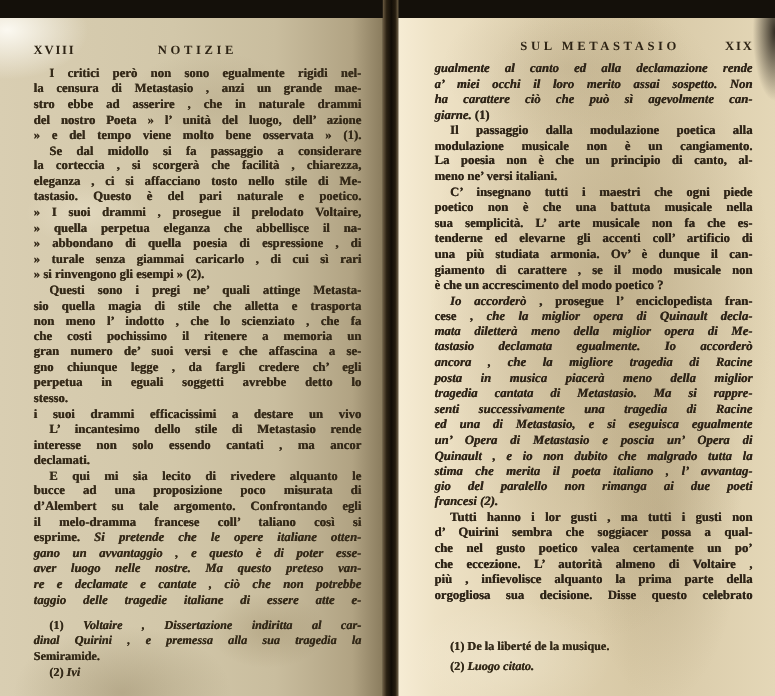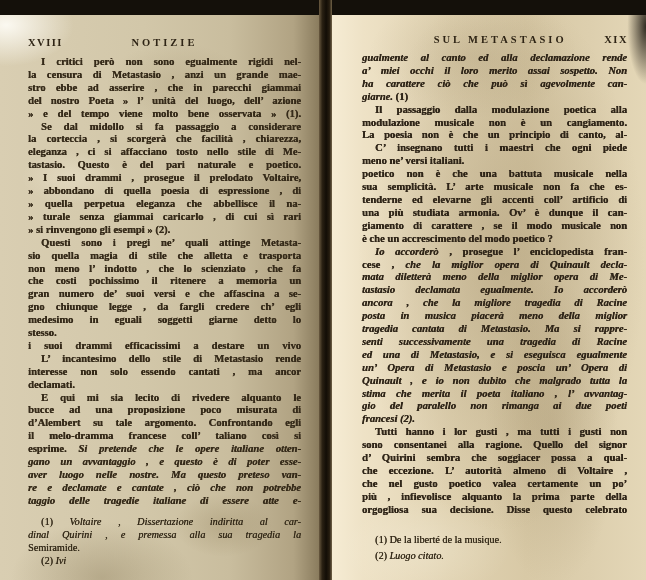--- a/index.html
+++ b/index.html
@@ -44,21 +44,21 @@
   .pagenum{letter-spacing:1.5px;}
   .running-title{letter-spacing:3px;}
   .hdr-spacer{width:34px;}
   .body-text{
     position:absolute;color:var(--ink,#2e2415);font-weight:700;
     text-shadow:0.3px 0 0 currentColor;
   }
   .page-left .body-text{top:41px;left:28px;width:273px;font-size:10.6px;line-height:12.9px;color:#362b1a;}
   .page-right .body-text{top:37px;left:30px;width:265px;font-size:10.6px;line-height:12.9px;color:#302619;}
   .footnotes{
-    position:absolute;color:#342a19;font-weight:400;text-shadow:0.25px 0 0 currentColor;
+    position:absolute;color:#342a19;font-weight:700;text-shadow:0.25px 0 0 currentColor;
   }
   .page-left .footnotes{top:500px;left:28px;width:273px;font-size:10.2px;line-height:13px;}
   .page-right .footnotes{top:517px;left:30px;width:266px;font-size:10.2px;line-height:15.5px;}
   .line{white-space:normal;text-align:left;}
   .line.j{text-align:justify;text-align-last:justify;}
   .line.ind{text-indent:13px;}
   .it{font-style:italic;}
 </style>
 </head>
 <body>
@@ -67,39 +67,39 @@
 
   <div class="page page-left">
     <div class="page-header">
       <span class="pagenum">XVIII</span>
       <span class="running-title">NOTIZIE</span>
       <span class="hdr-spacer"></span>
     </div>
     <div class="body-text">
         <div class="line j ind"><span>I critici però non sono egualmente rigidi nel-</span></div>
         <div class="line j"><span>la censura di Metastasio , anzi un grande mae-</span></div>
-        <div class="line j"><span>stro ebbe ad asserire , che in parecchi giammai</span></div>
+        <div class="line j"><span>stro ebbe ad asserire , che in naturale drammi</span></div>
         <div class="line j"><span>del nostro Poeta » l’ unità del luogo, dell’ azione</span></div>
         <div class="line j"><span>» e del tempo viene molto bene osservata » (1).</span></div>
         <div class="line j ind"><span>Se dal midollo si fa passaggio a considerare</span></div>
         <div class="line j"><span>la corteccia , si scorgerà che facilità , chiarezza,</span></div>
         <div class="line j"><span>eleganza , ci si affacciano tosto nello stile di Me-</span></div>
         <div class="line j"><span>tastasio. Questo è del pari naturale e poetico.</span></div>
         <div class="line j"><span>» I suoi drammi , prosegue il prelodato Voltaire,</span></div>
+        <div class="line j"><span>» quella perpetua eleganza che abbellisce il na-</span></div>
         <div class="line j"><span>» abbondano di quella poesia di espressione , di</span></div>
-        <div class="line j"><span>» quella perpetua eleganza che abbellisce il na-</span></div>
         <div class="line j"><span>» turale senza giammai caricarlo , di cui sì rari</span></div>
         <div class="line"><span>» si rinvengono gli esempi » (2).</span></div>
         <div class="line j ind"><span>Questi sono i pregi ne’ quali attinge Metasta-</span></div>
         <div class="line j"><span>sio quella magia di stile che alletta e trasporta</span></div>
         <div class="line j"><span>non meno l’ indotto , che lo scienziato , che fa</span></div>
         <div class="line j"><span>che costi pochissimo il ritenere a memoria un</span></div>
         <div class="line j"><span>gran numero de’ suoi versi e che affascina a se-</span></div>
         <div class="line j"><span>gno chiunque legge , da fargli credere ch’ egli</span></div>
-        <div class="line j"><span>medesimo in eguali soggetti giarne detto lo</span></div>
+        <div class="line j"><span>perpetua in eguali soggetti avrebbe detto lo</span></div>
         <div class="line"><span>stesso.</span></div>
         <div class="line j"><span>i suoi drammi efficacissimi a destare un vivo</span></div>
         <div class="line j ind"><span>L’ incantesimo dello stile di Metastasio rende</span></div>
         <div class="line j"><span>interesse non solo essendo cantati , ma ancor</span></div>
         <div class="line"><span>declamati.</span></div>
         <div class="line j ind"><span>E qui mi sia lecito di rivedere alquanto le</span></div>
         <div class="line j"><span>bucce ad una proposizione poco misurata di</span></div>
         <div class="line j"><span>d’Alembert su tale argomento. Confrontando egli</span></div>
         <div class="line j"><span>il melo-dramma francese coll’ taliano così si</span></div>
         <div class="line j"><span>esprime. </span><span class="it">Si pretende che le opere italiane otten-</span></div>
@@ -125,22 +125,22 @@
       <span class="pagenum">XIX</span>
     </div>
     <div class="body-text">
         <div class="line j"><span class="it">gualmente al canto ed alla declamazione rende</span></div>
         <div class="line j"><span class="it">a’ miei occhi il loro merito assai sospetto. Non</span></div>
         <div class="line j"><span class="it">ha carattere ciò che può sì agevolmente can-</span></div>
         <div class="line"><span class="it">giarne. </span><span>(1)</span></div>
         <div class="line j ind"><span>Il passaggio dalla modulazione poetica alla</span></div>
         <div class="line j"><span>modulazione musicale non è un cangiamento.</span></div>
         <div class="line j"><span>La poesia non è che un principio di canto, al-</span></div>
+        <div class="line"><span>meno ne’ versi italiani.</span></div>
         <div class="line j ind"><span>C’ insegnano tutti i maestri che ogni piede</span></div>
-        <div class="line"><span>meno ne’ versi italiani.</span></div>
         <div class="line j"><span>poetico non è che una battuta musicale nella</span></div>
         <div class="line j"><span>sua semplicità. L’ arte musicale non fa che es-</span></div>
         <div class="line j"><span>tenderne ed elevarne gli accenti coll’ artificio di</span></div>
         <div class="line j"><span>una più studiata armonia. Ov’ è dunque il can-</span></div>
         <div class="line j"><span>giamento di carattere , se il modo musicale non</span></div>
         <div class="line"><span>è che un accrescimento del modo poetico ?</span></div>
         <div class="line j ind"><span class="it">Io accorderò</span><span> , prosegue l’ enciclopedista fran-</span></div>
         <div class="line j"><span>cese , </span><span class="it">che la miglior opera di Quinault decla-</span></div>
         <div class="line j"><span class="it">mata diletterà meno della miglior opera di Me-</span></div>
         <div class="line j"><span class="it">tastasio declamata egualmente. Io accorderò</span></div>
@@ -148,24 +148,23 @@
         <div class="line j"><span class="it">posta in musica piacerà meno della miglior</span></div>
         <div class="line j"><span class="it">tragedia cantata di Metastasio. Ma si rappre-</span></div>
         <div class="line j"><span class="it">senti successivamente una tragedia di Racine</span></div>
         <div class="line j"><span class="it">ed una di Metastasio, e si eseguisca egualmente</span></div>
         <div class="line j"><span class="it">un’ Opera di Metastasio e poscia un’ Opera di</span></div>
         <div class="line j"><span class="it">Quinault , e io non dubito che malgrado tutta la</span></div>
         <div class="line j"><span class="it">stima che merita il poeta italiano , l’ avvantag-</span></div>
         <div class="line j"><span class="it">gio del paralello non rimanga ai due poeti</span></div>
         <div class="line"><span class="it">francesi (2).</span></div>
         <div class="line j ind"><span>Tutti hanno i lor gusti , ma tutti i gusti non</span></div>
-        <div class="line j"><span>sono consentanei alla ragione. Quello del signor</span></div>
         <div class="line j"><span>d’ Quirini sembra che soggiacer possa a qual-</span></div>
+        <div class="line j"><span>che nel gusto poetico valea certamente un po’</span></div>
         <div class="line j"><span>che eccezione. L’ autorità almeno di Voltaire ,</span></div>
-        <div class="line j"><span>che nel gusto poetico valea certamente un po’</span></div>
         <div class="line j"><span>più , infievolisce alquanto la prima parte della</span></div>
         <div class="line j"><span>orgogliosa sua decisione. Disse questo celebrato</span></div>
       </div>
     <div class="footnotes">
         <div class="line ind"><span>(1) De la liberté de la musique.</span></div>
         <div class="line ind"><span>(2) </span><span class="it">Luogo citato.</span></div>
       </div>
   </div>
 
 </div>

